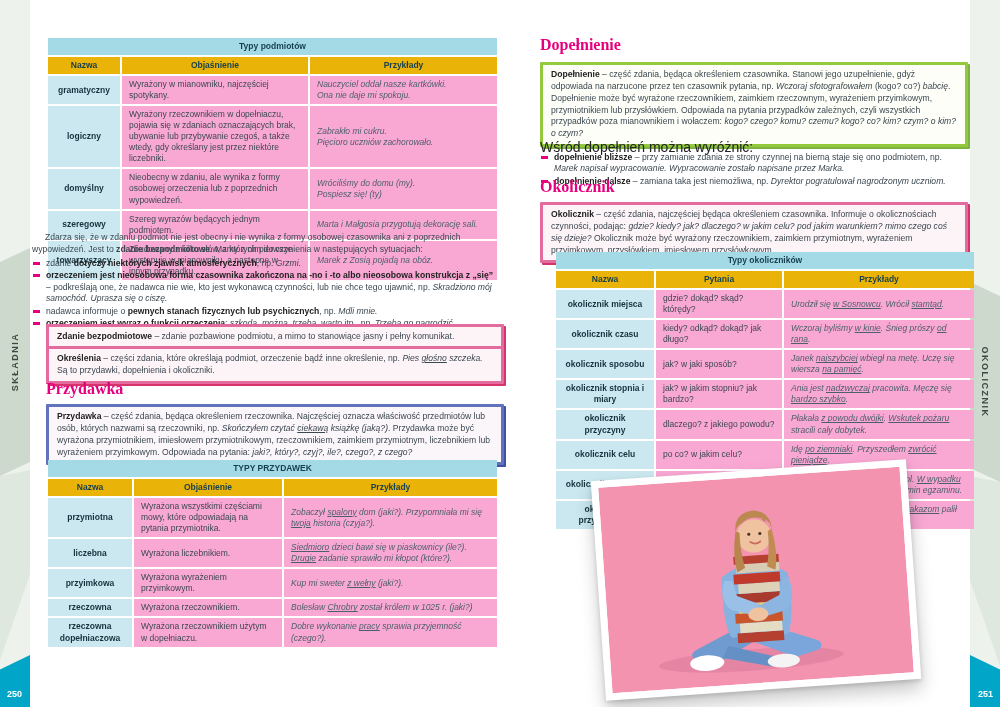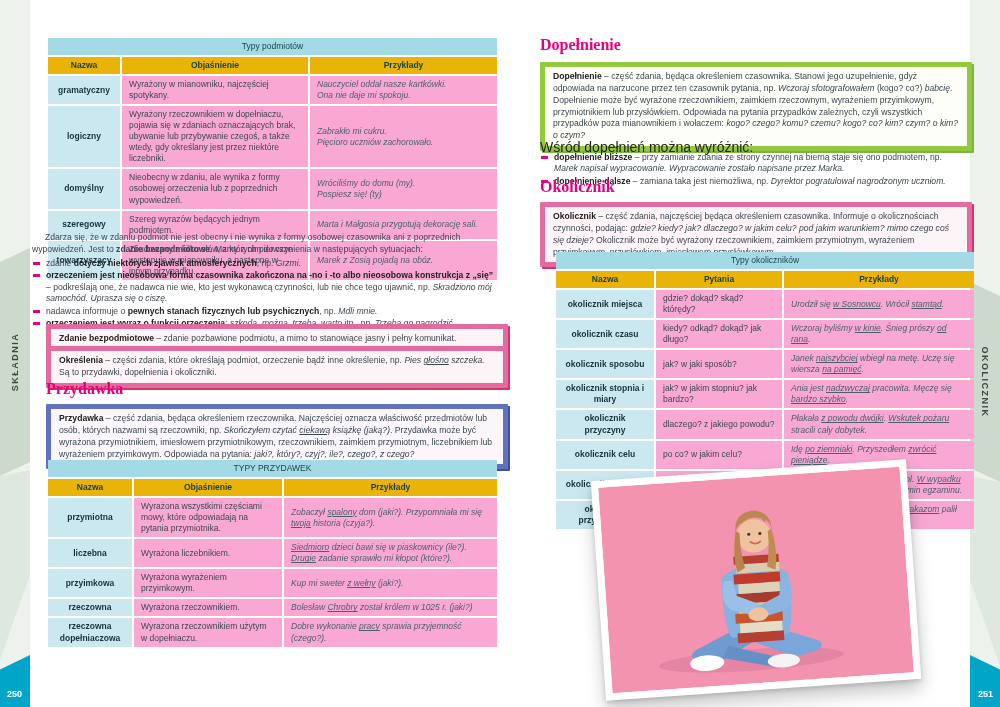--- a/index.html
+++ b/index.html
@@ -24,36 +24,36 @@
   .side-label{position:absolute;font-size:9px;font-weight:bold;color:#3a4a3e;letter-spacing:1.5px;white-space:nowrap;}
   .side-label.left{left:15px;top:362px;transform:translate(-50%,-50%) rotate(-90deg);}
   .side-label.right{right:15px;top:382px;transform:translate(50%,-50%) rotate(90deg);}
   
   .page{position:absolute;top:0;}
   .page.left{left:46px;width:455px;}
   .page.right{left:540px;width:424px;}
   
   table.gram{border-collapse:separate;border-spacing:2px;width:100%;table-layout:fixed;}
   table.gram td{padding:3px 7px;vertical-align:middle;font-size:8.5px;line-height:1.3;}
-  td.t-title{background:#a4d9e6;color:#153f4c;font-weight:normal;text-align:center;font-size:9.5px;padding:4px;}
+  td.t-title{background:#a4d9e6;color:#153f4c;font-weight:bold;text-align:center;font-size:9.5px;padding:4px;}
   td.t-head{background:#eab308;color:#153f4c;font-weight:bold;text-align:center;font-size:8.8px;padding:3px;}
   td.c-name{background:#cbe8f1;color:#17323c;font-weight:bold;text-align:center;}
   tr.odd td.c-mid, tr.odd td.c-ex{background:#f9a8d4;}
   tr.even td.c-mid, tr.even td.c-ex{background:#f9a8d4;}
   td.c-ex{font-style:italic;color:#4d5f6b;}
   td.c-ex u, .b-text u, .defbox u{text-decoration:underline;}
   
   .para{font-size:8.6px;line-height:1.35;color:#3b4750;text-indent:13px;margin:0;}
   .bullets{margin:1px 0 0 0;}
   .b-item{display:flex;align-items:flex-start;margin:1px 0;}
   .b-mark{flex:0 0 auto;width:7px;height:3px;background:#e6007e;margin:4px 6px 0 1px;}
   .b-text{font-size:8.6px;line-height:1.33;color:#3b4750;}
   .b-text b{color:#222;}
   .defbox{font-size:8.6px;line-height:1.38;color:#3b4750;background:#fdf4f8;
-          border:5px solid #4c1d95;box-shadow:2px 2px 0 0 #d6336c;padding:4px 8px;border-radius:1px;}
+          border:3px solid #4c1d95;box-shadow:2px 2px 0 0 #d6336c;padding:4px 8px;border-radius:1px;}
   .defbox b{color:#222;}
   .defbox.blue{border-color:#6272bd;box-shadow:2px 2px 0 0 #3f51a5;background:#fbf6fa;}
   .defbox.green{border-color:#95c93d;box-shadow:2px 2px 0 0 #7cb342;background:#fdfef8;}
   .defbox.pink{border-color:#e46b9d;box-shadow:2px 2px 0 0 #d6336c;background:#fdf4f8;}
   .heading{font-family:"Liberation Serif",serif;font-weight:bold;color:#e6007e;font-size:16px;margin:0;}
   .subhead{font-size:14px;font-weight:normal;color:#222;}
   i, .c-ex{font-style:italic;}
   
   .photo-card{position:absolute;left:58px;top:470px;width:302px;height:206px;background:#fff;
               padding:7px;transform:rotate(-4deg);box-shadow:0 10px 18px rgba(0,0,0,.22),0 2px 4px rgba(0,0,0,.15);}

